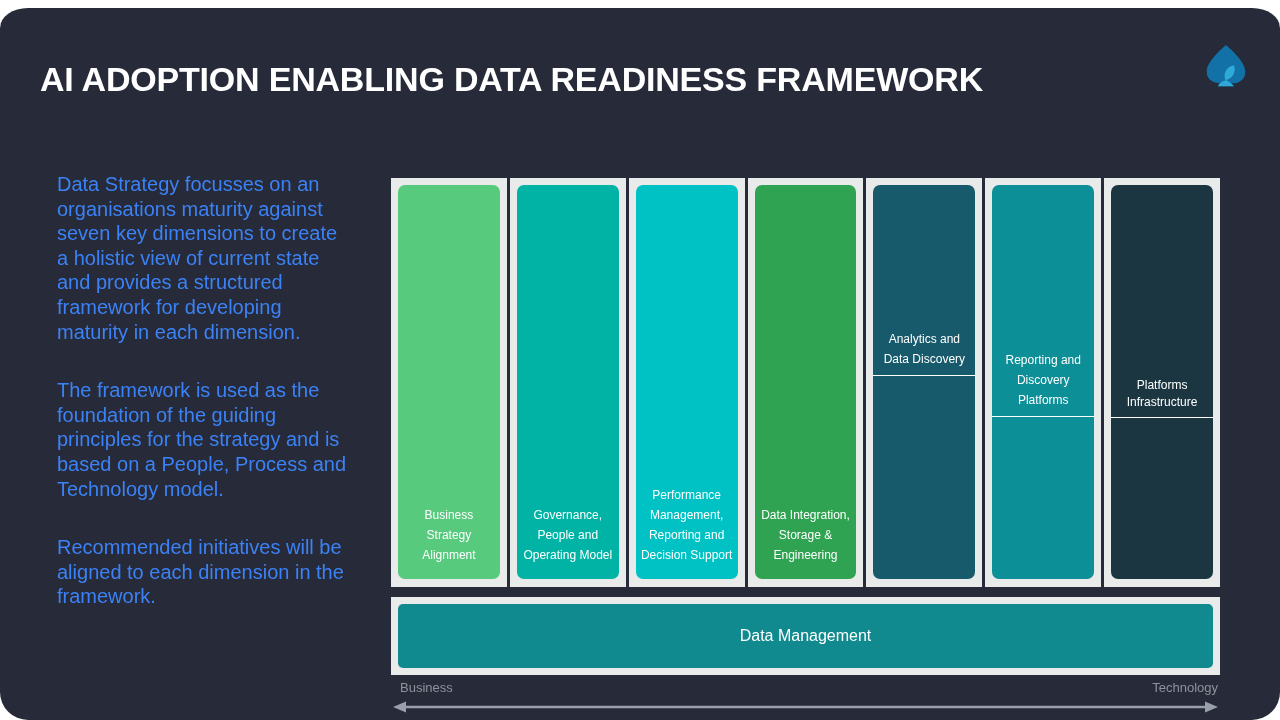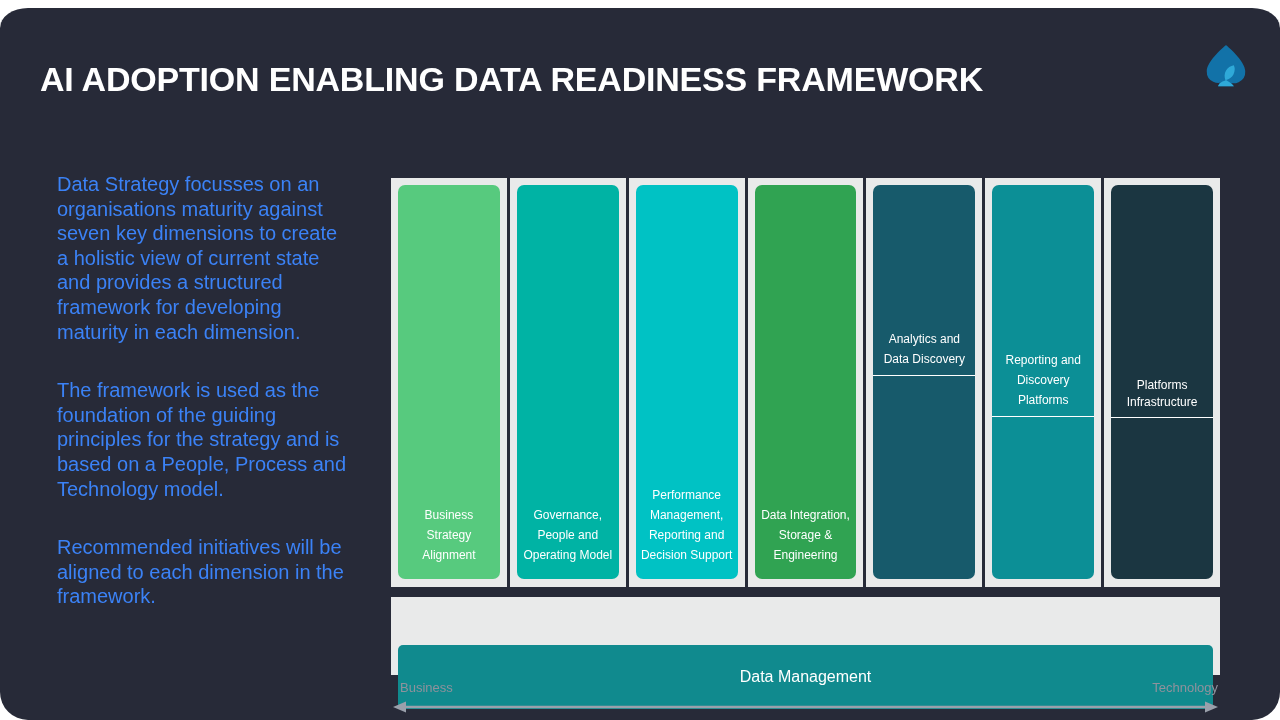--- a/index.html
+++ b/index.html
@@ -103,21 +103,20 @@
   }
   #dm-bar{
     width:100%;height:100%;
     background:#108a8e;
     border-radius:5px;
     display:flex;
     align-items:center;
     justify-content:center;
     color:#ffffff;
     font-size:16px;
-    margin-top:41px;
   }
 
   
   #axis{
     position:absolute;
     left:391px; top:672px;
     width:829px; height:40px;
   }
   #axis .lbl{
     position:absolute;

